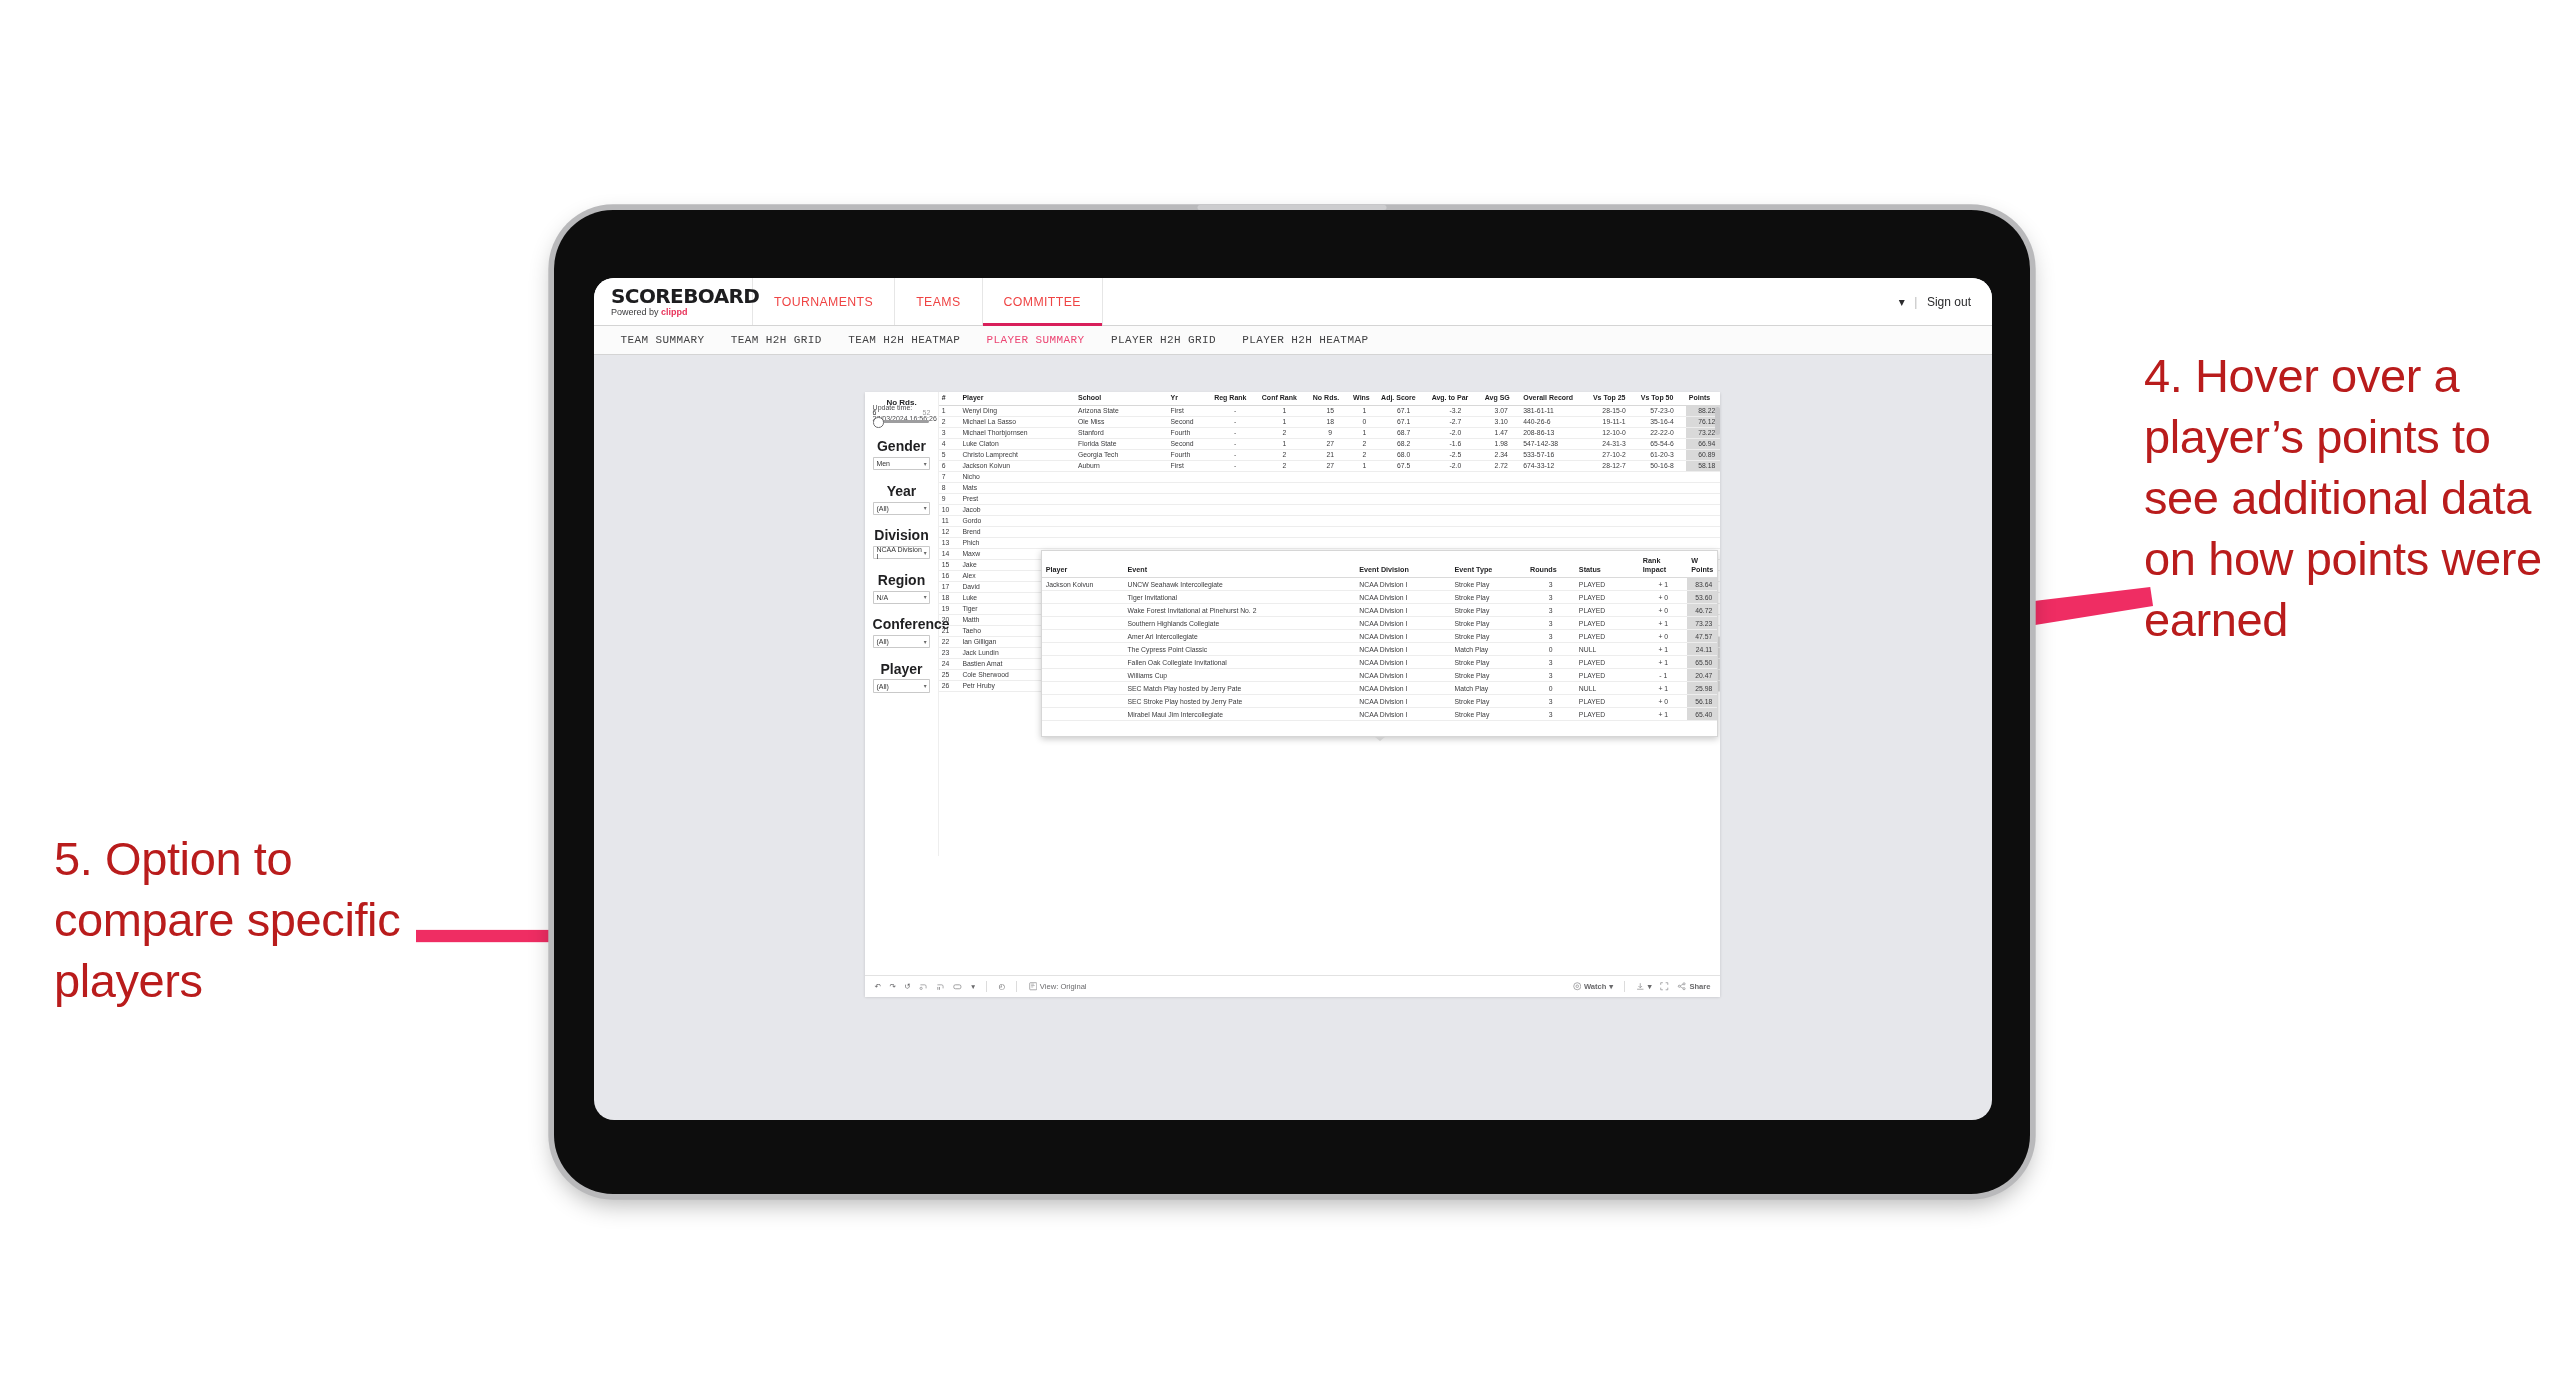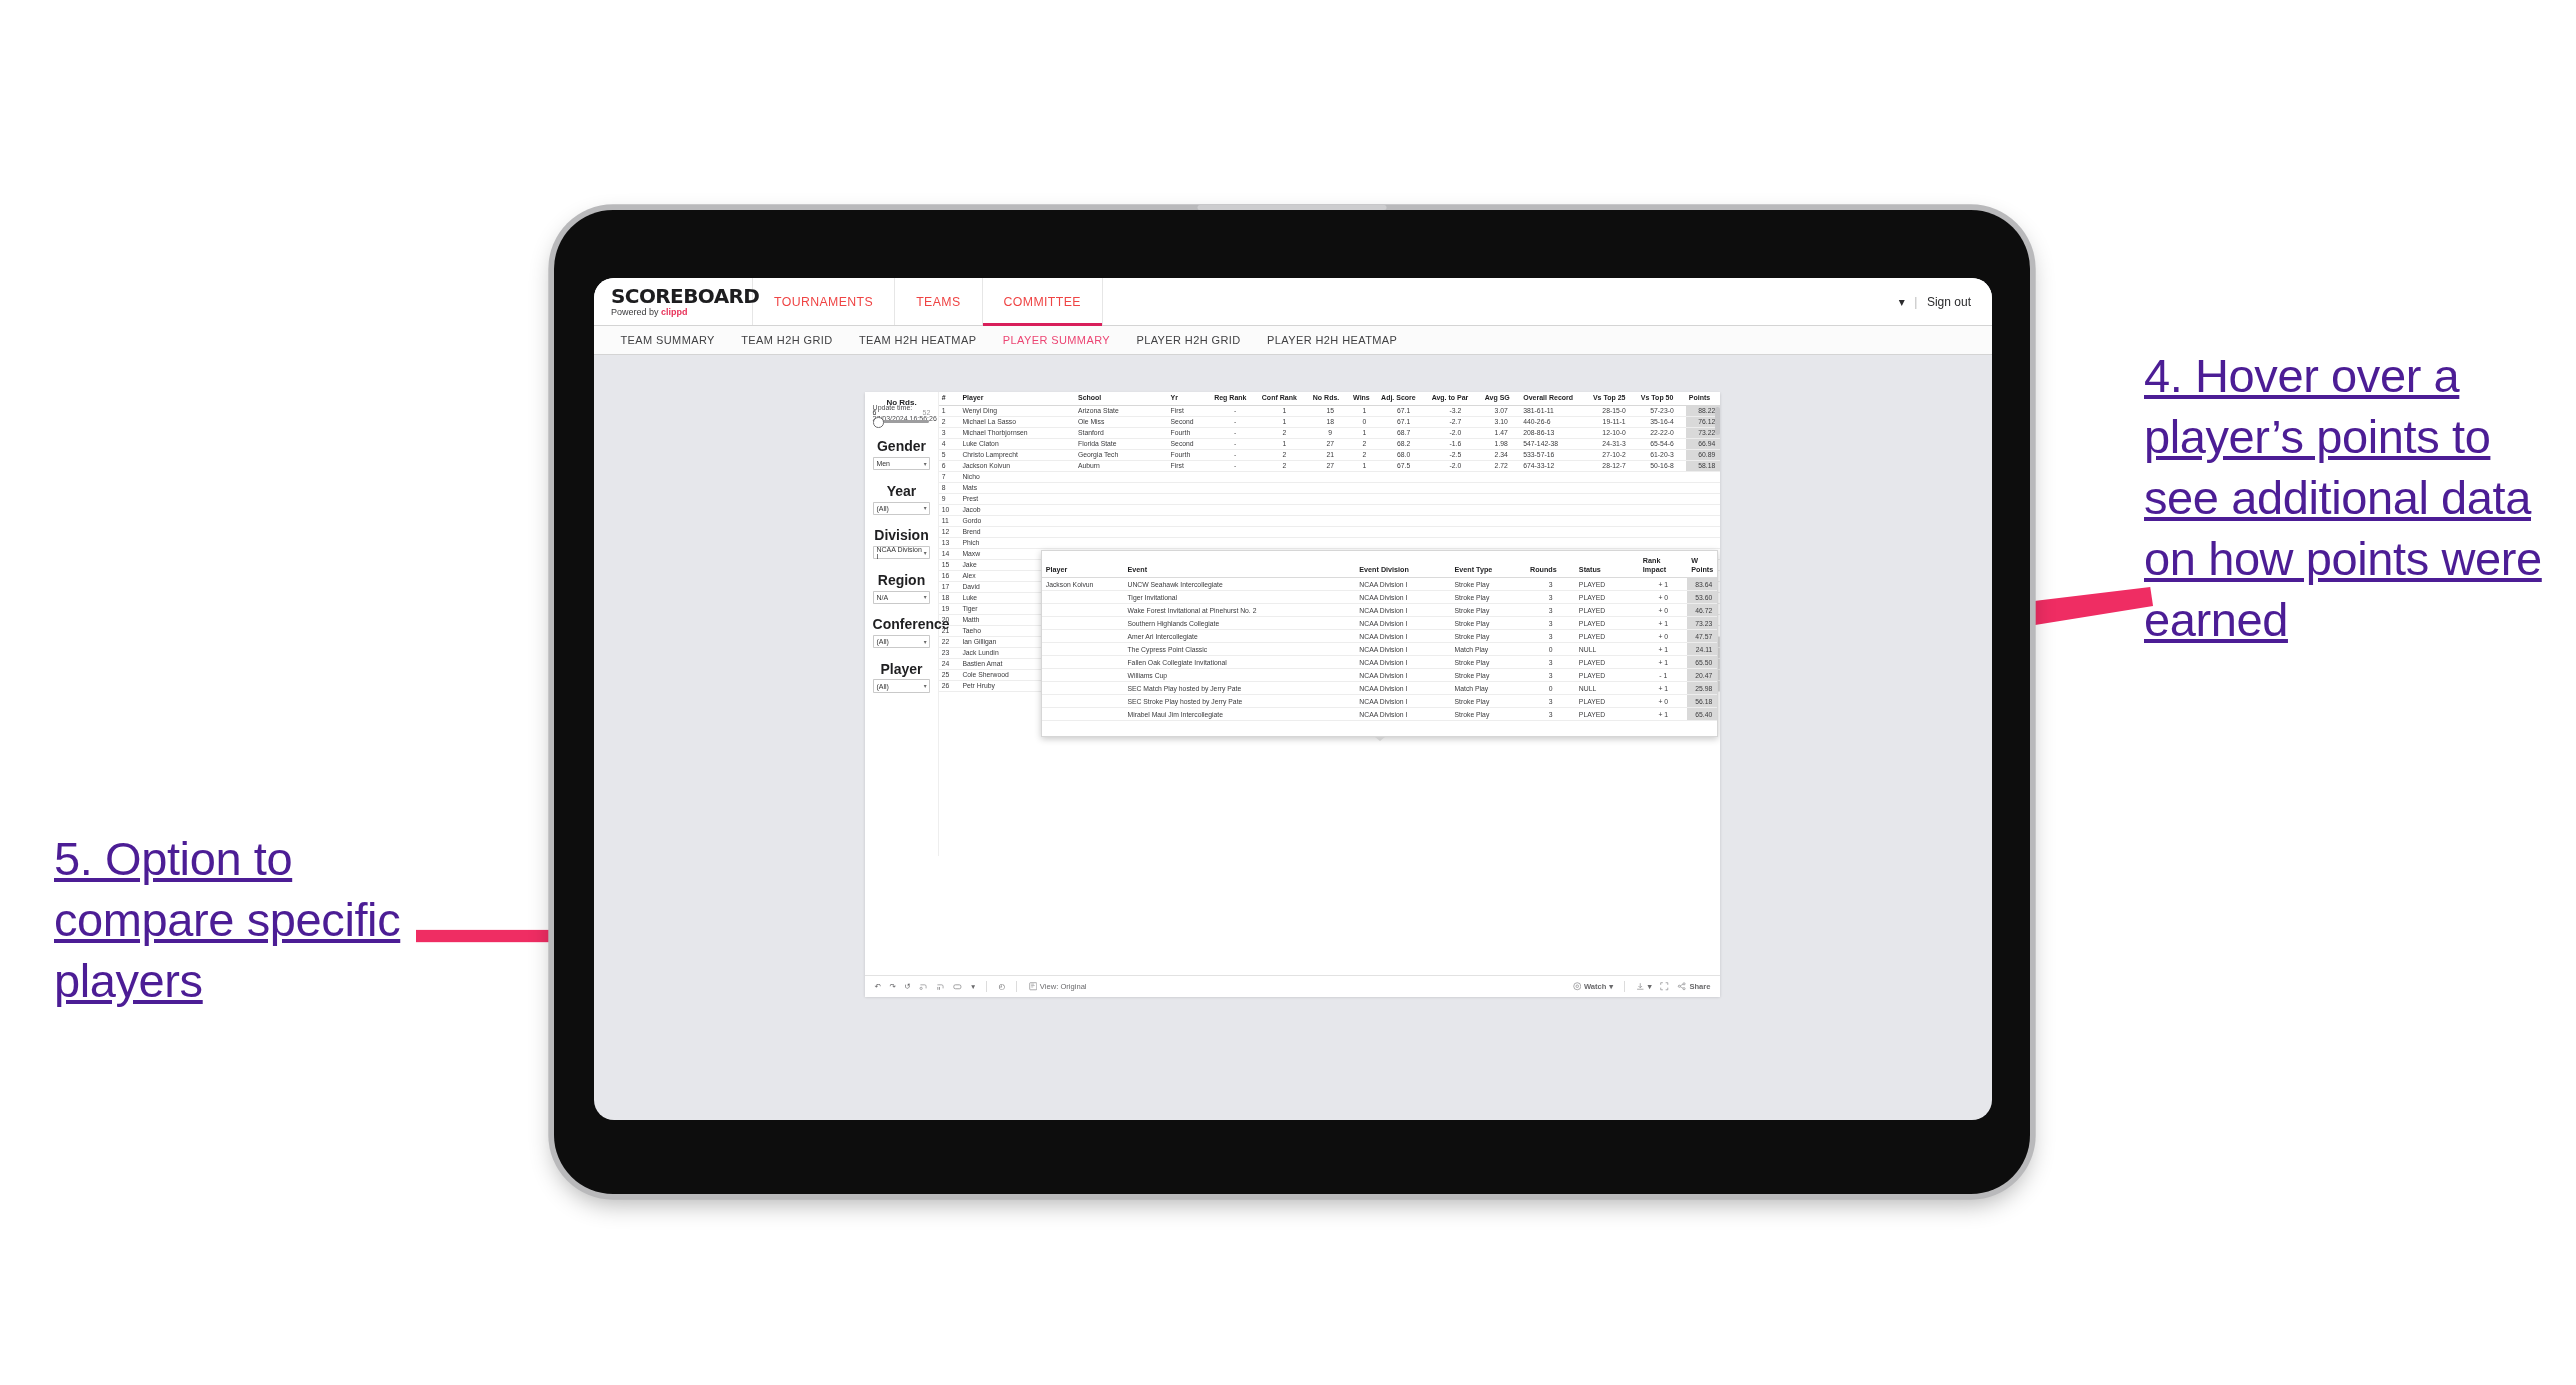--- a/index.html
+++ b/index.html
@@ -3,21 +3,21 @@
 <meta charset="utf-8">
 <style>
   html,body{margin:0;padding:0;}
   body{
     width:2576px;height:1386px;background:#ffffff;
     font-family:"Liberation Sans", sans-serif;
     overflow:hidden;position:relative;
   }
 
   
-  .annot{position:absolute;color:#4c1d95;font-size:47px;line-height:1.30;letter-spacing:-0.4px;text-decoration:underline;}
+  .annot{position:absolute;color:#b91c1c;font-size:47px;line-height:1.30;letter-spacing:-0.4px;}
   #annot-left{left:54px;top:828px;width:407px;}
   #annot-right{left:2144px;top:345px;width:426px;}
 
   .arrow{position:absolute;}
 
   
   #tablet{
     position:absolute;left:554px;top:210px;width:1476px;height:984px;
     background:#0d0d0d;border-radius:59px;
     box-shadow:0 0 0 5.7px #b9b9bb, 0 9.5px 24.6px rgba(0,0,0,.30);
@@ -45,21 +45,21 @@
         font-size:12.3px;letter-spacing:0.4px;color:#ef4444;border-right:0.9px solid #e6e6e6;
         position:relative;cursor:pointer;}
   .topnav .item.active:after{content:"";position:absolute;left:0;right:0;bottom:-0.9px;
         height:2.8px;background:#d81f5a;}
   #signout{margin-left:auto;display:flex;align-items:center;gap:9.5px;
            padding-right:21px;font-size:12px;color:#2b2b2d;}
   #signout .sep{color:#bcbcbc;}
 
   #subbar{height:28px;background:#fbfbfb;border-bottom:0.9px solid #d4d4d4;
           display:flex;align-items:center;padding-left:13.2px;gap:0;}
-  #subbar .sitem{font-size:11px;letter-spacing:0.4px;color:#414143;padding:0 13.2px;cursor:pointer;}
+  #subbar .sitem{font-size:11px;letter-spacing:0.4px;color:#414143;padding:0 13.2px;cursor:pointer;font-family:Liberation Mono, monospace;}
   #subbar .sitem.active{color:#ec4573;}
 
   
   #viz{
     position:absolute;left:271px;top:114px;width:855px;height:605px;
     background:#fff;box-shadow:0 0.9px 2.8px rgba(0,0,0,.16);
     font-size:6.6px;color:#2c2c2e;
   }
   #viz-head{padding:12.3px 0 9.5px 74px;border-bottom:0.9px solid #eee;}
   #viz-title{font-size:12.8px;font-weight:bold;color:#1c1c1e;letter-spacing:-0.1px;}

